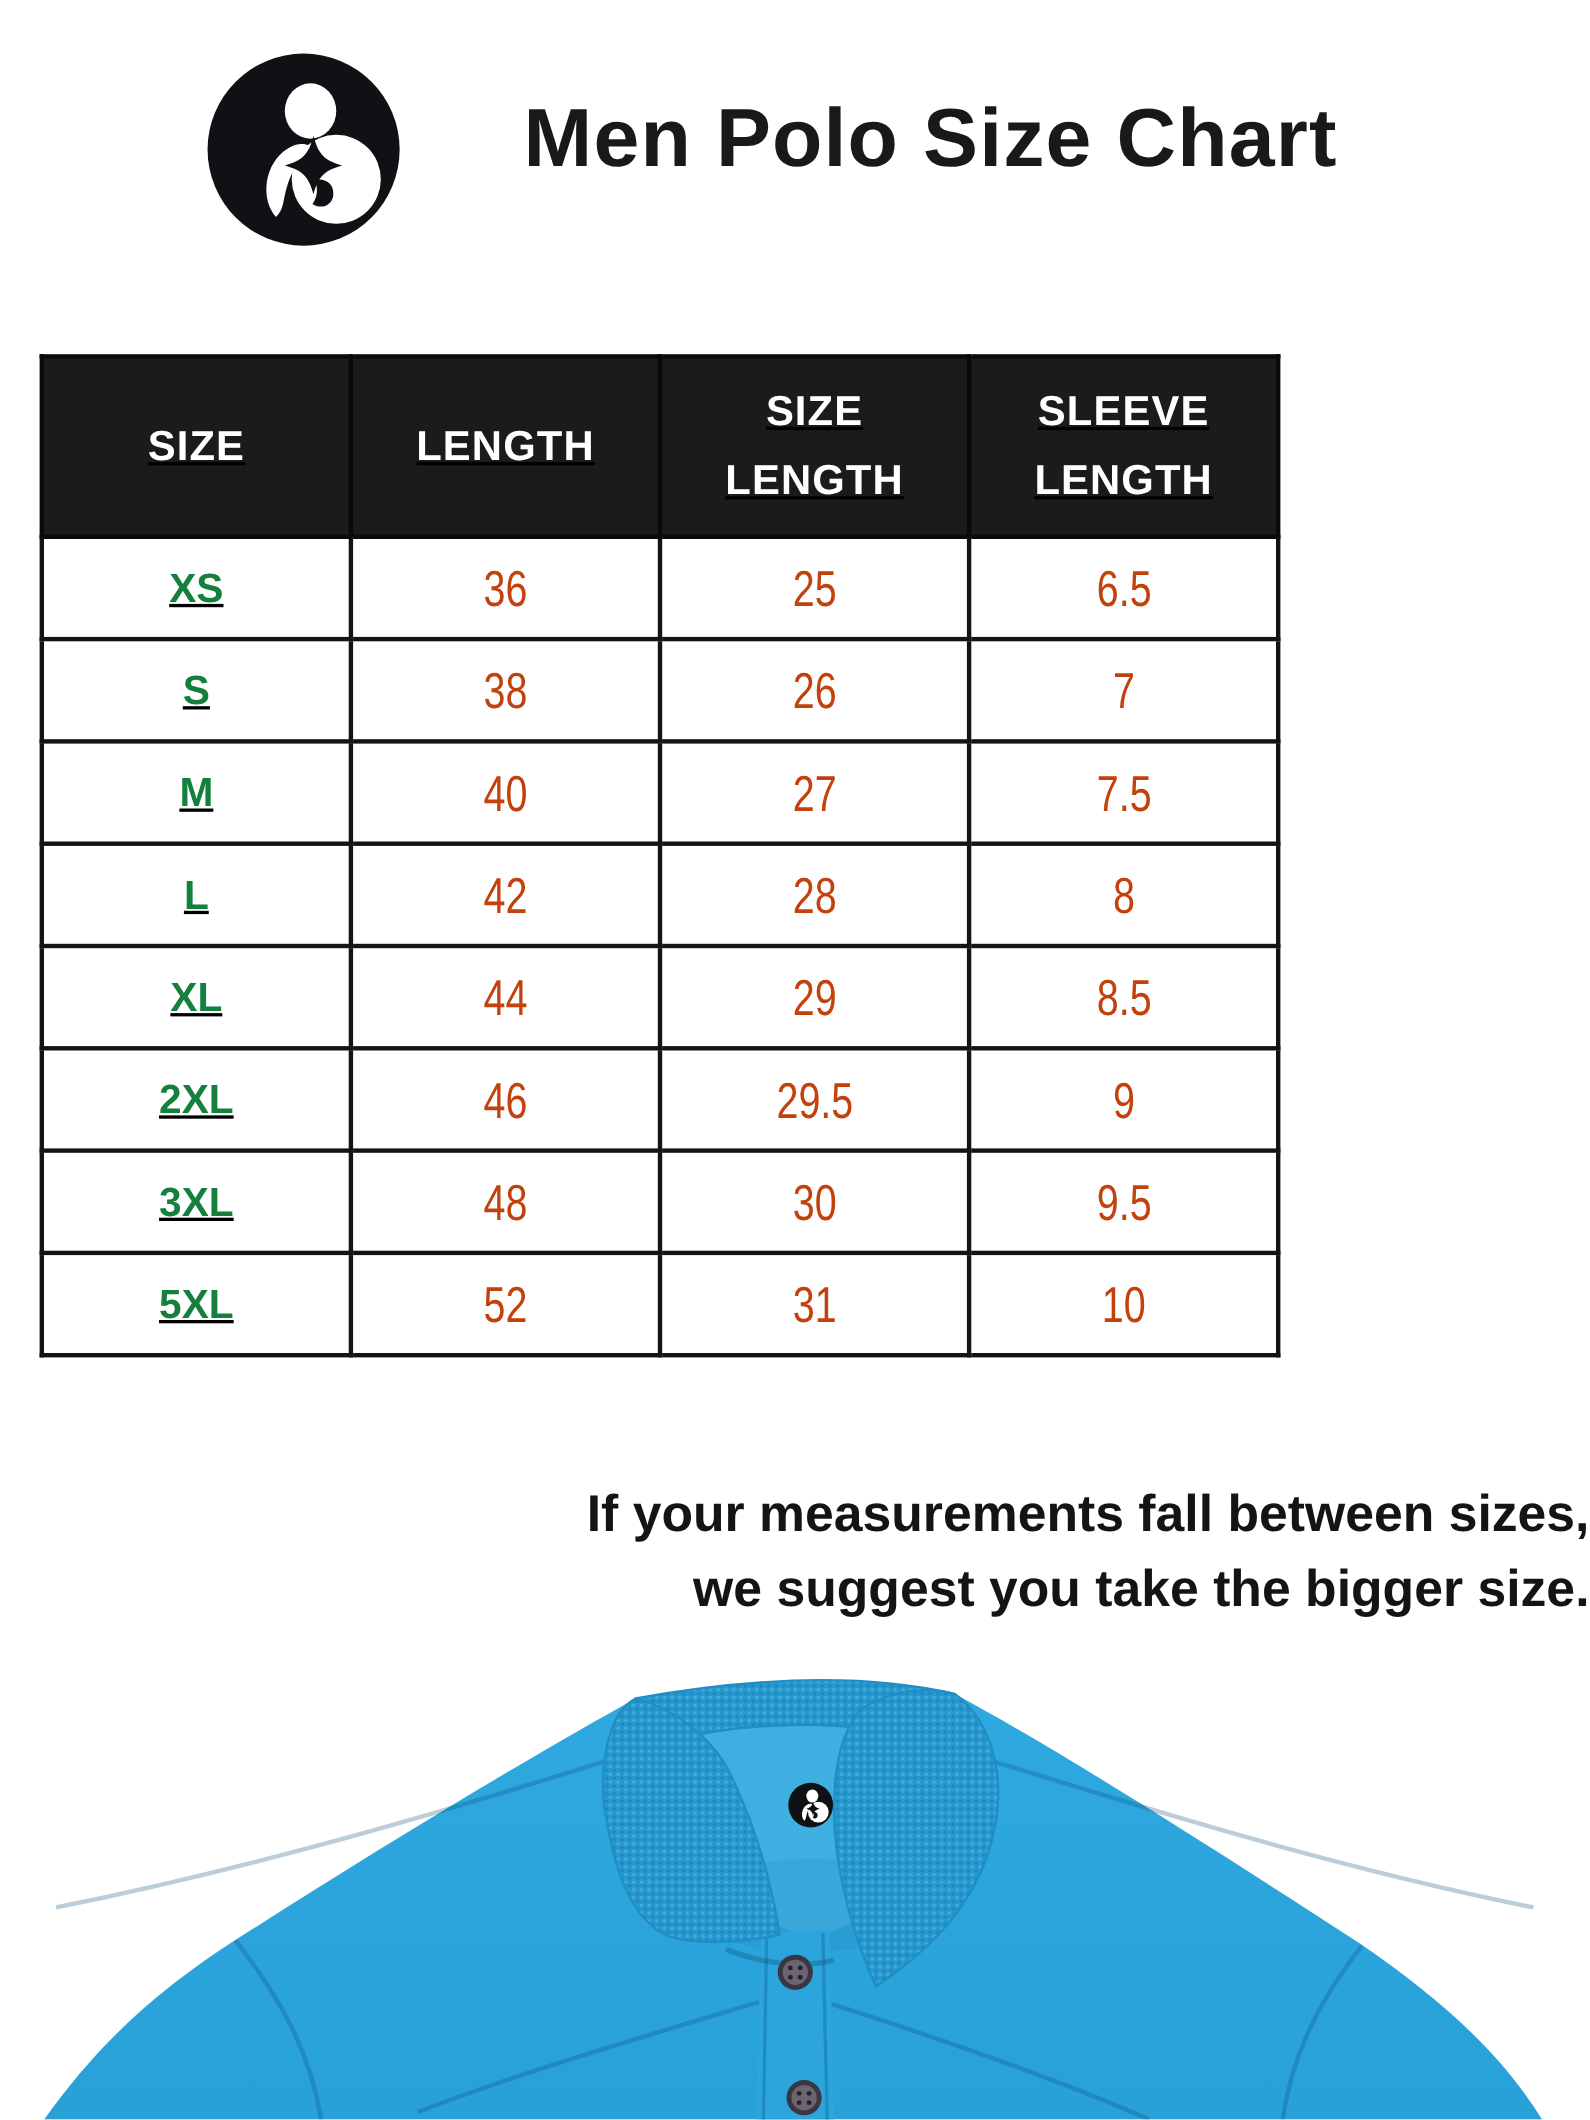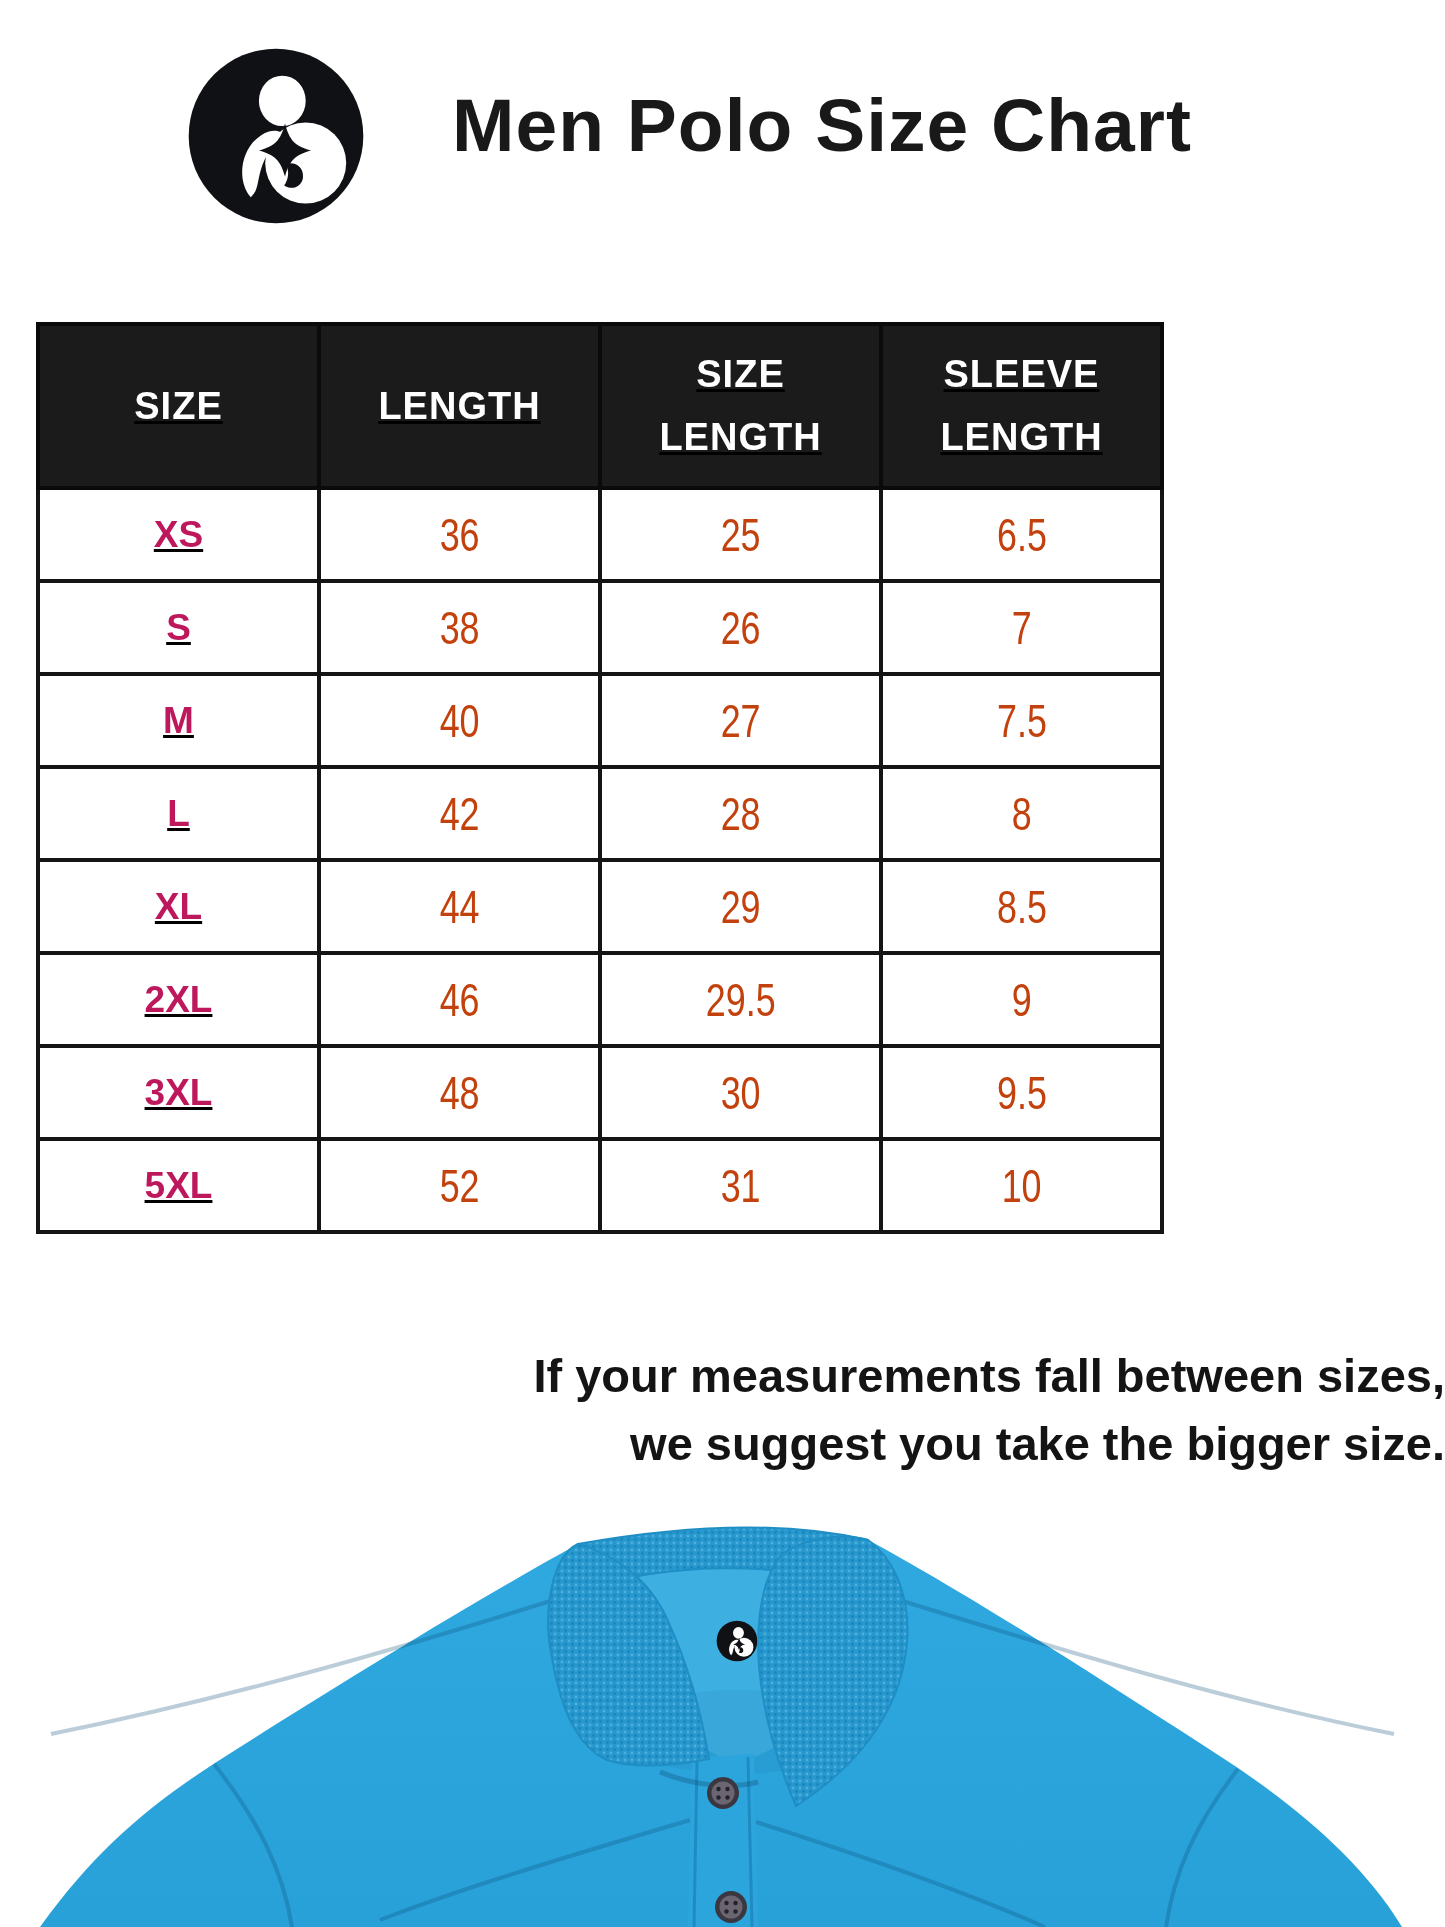--- a/index.html
+++ b/index.html
@@ -10,21 +10,21 @@
     font-family:"Liberation Sans",sans-serif;
     overflow:hidden;
   }
 
   
   .brand{
     position:absolute;left:186px;top:46px;
     width:180px;height:180px;
   }
   .page-title{
-    position:absolute;left:452px;top:84px;
+    position:absolute;left:476px;top:84px;
     margin:0;
     font-size:75px;font-weight:700;letter-spacing:1px;
     color:#191919;line-height:1.1;
     white-space:nowrap;
   }
 
   
   table.size-table{
     position:absolute;left:36px;top:322px;
     width:1128px;
@@ -39,21 +39,21 @@
   }
   .size-table thead tr{height:164px;}
   .size-table thead th{
     background:#1b1b1b;color:#ffffff;
     font-size:38px;font-weight:700;letter-spacing:1px;
     border-color:#0a0a0a;
   }
   .size-table thead th .lbl{display:block;white-space:pre-line;line-height:1.65;}
   .size-table tbody tr{height:93px;background:#ffffff;}
   .size-table tbody th{
-    font-size:37px;font-weight:700;color:#be185d;background:#fff;
+    font-size:37px;font-weight:700;color:#15803d;background:#fff;
   }
   .size-table tbody td{color:#c2410c;}
   .size-table .val{
     display:inline-block;
     font-size:46px;font-weight:400;
     transform:scaleX(0.78);
     letter-spacing:0px;
   }
 
   

